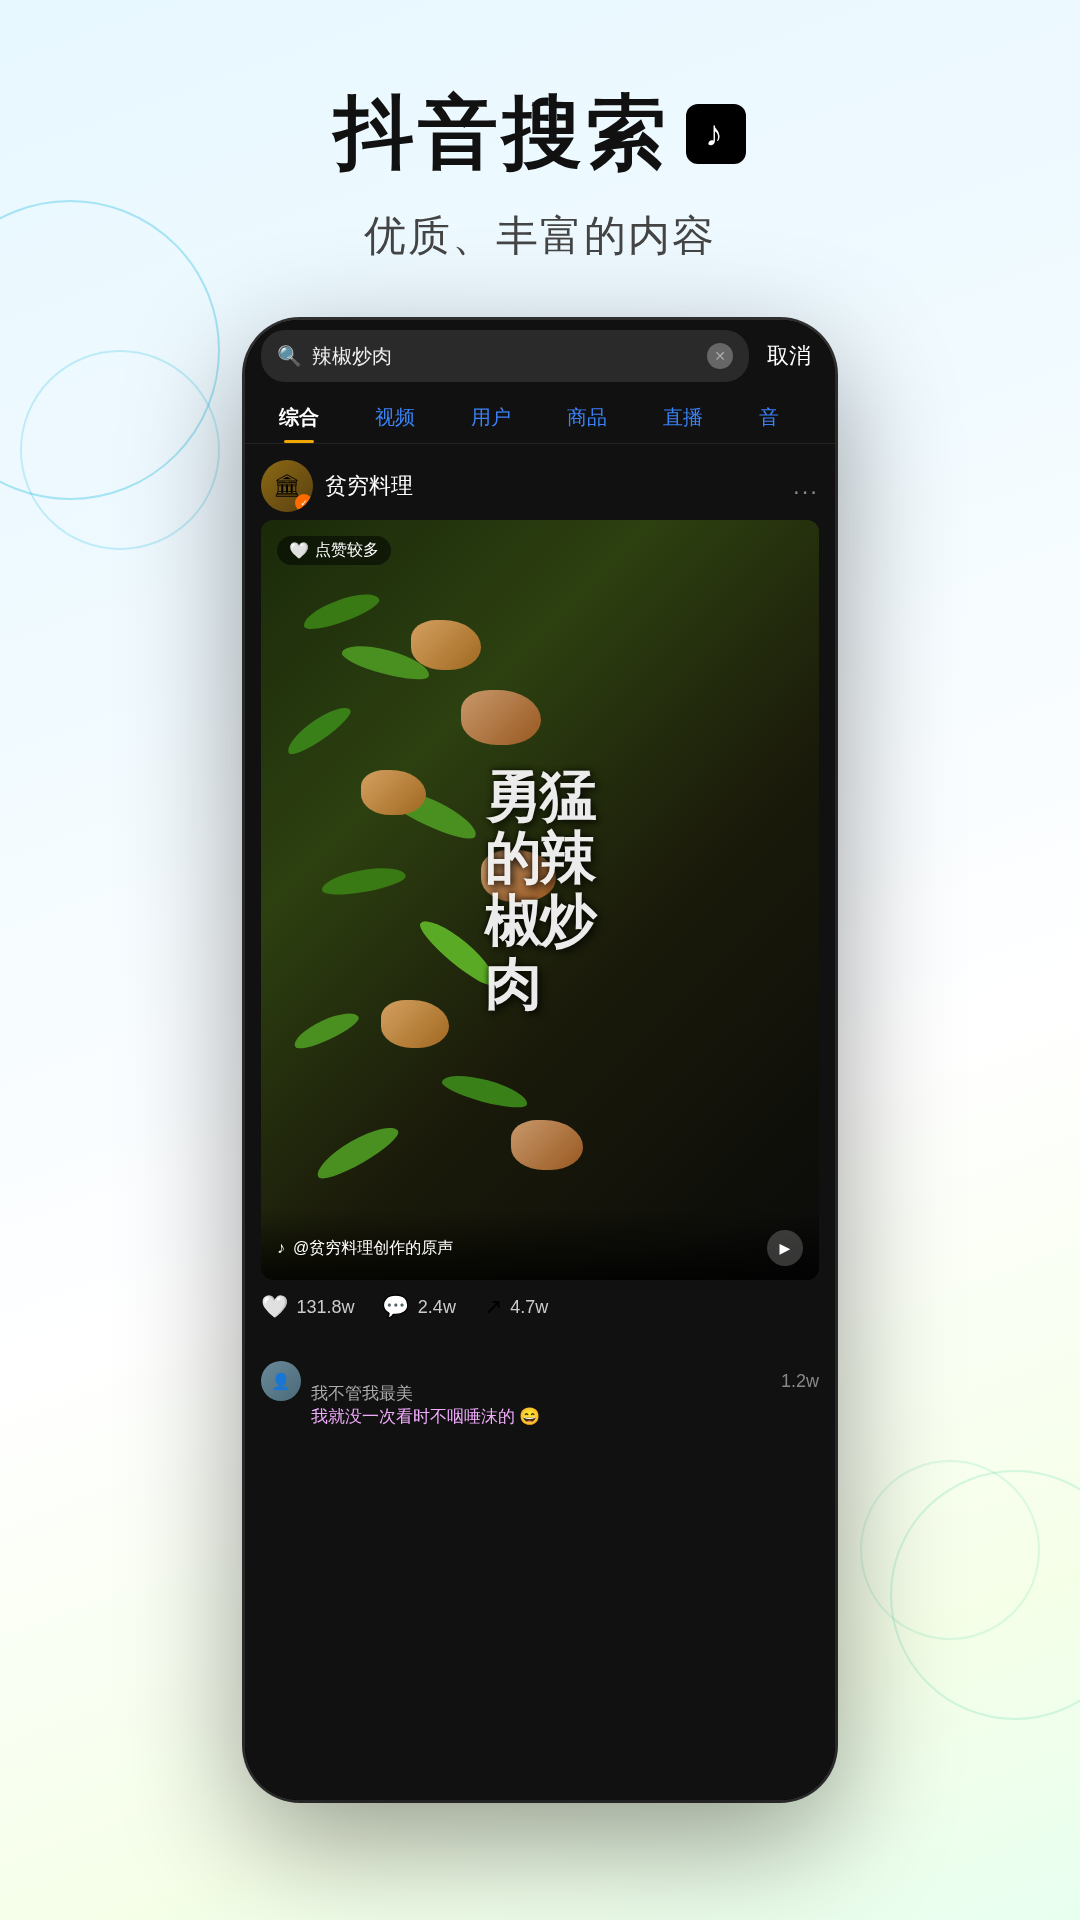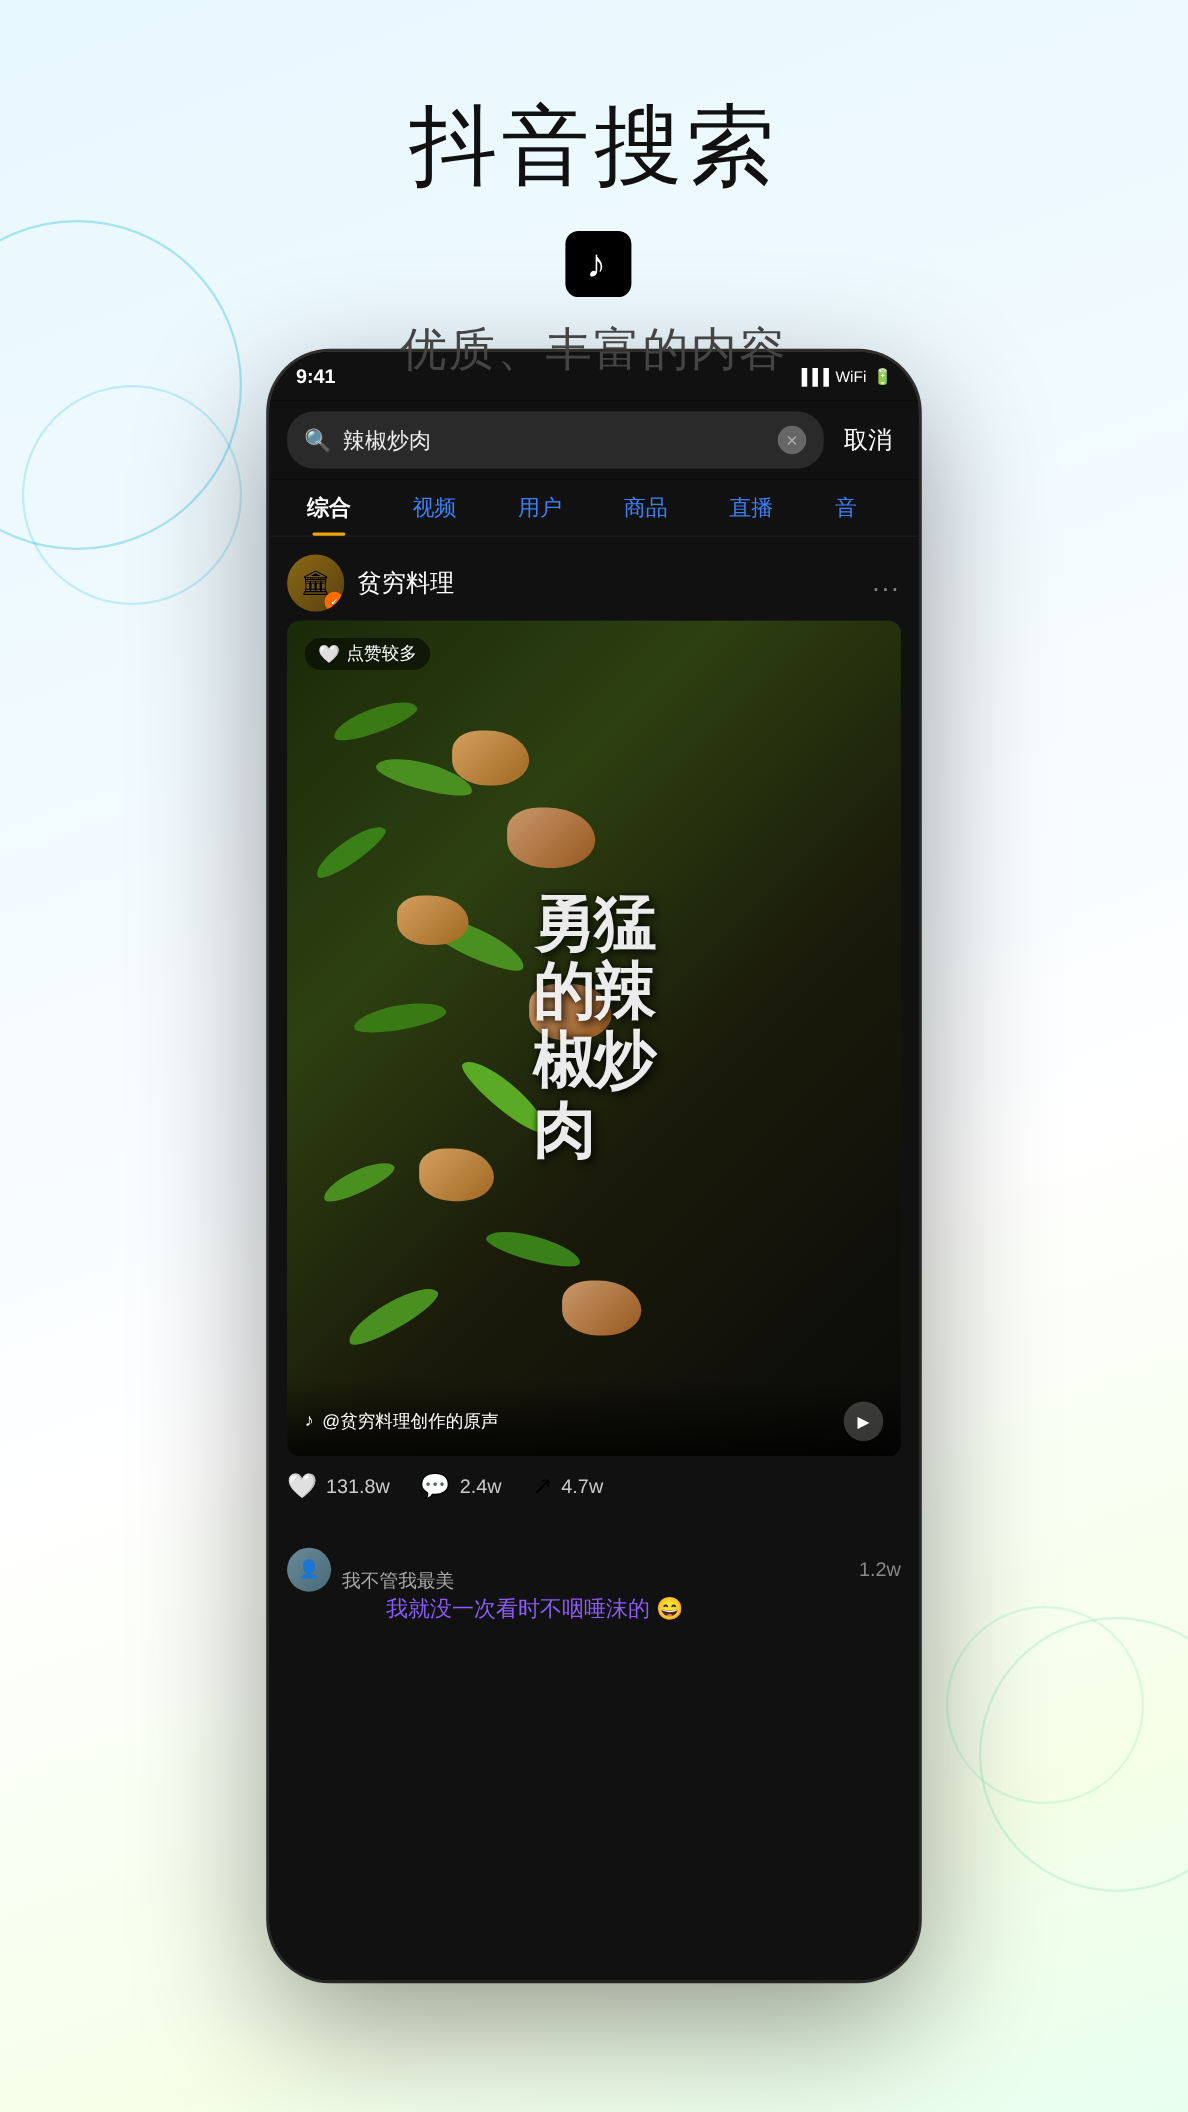--- a/index.html
+++ b/index.html
@@ -53,28 +53,27 @@
     
     .header-area {
       text-align: center;
       padding-top: 80px;
       padding-bottom: 40px;
       position: relative;
       z-index: 2;
     }
     .main-title {
       font-size: 80px;
-      font-weight: 400;
+      font-weight: 700;
       color: #111;
       letter-spacing: 4px;
       display: flex;
       align-items: center;
       justify-content: center;
-      gap: 22px;
-      flex-direction: column;
+      gap: 8px;
     }
     .tiktok-icon {
       display: inline-flex;
       align-items: center;
       justify-content: center;
       width: 60px;
       height: 60px;
       background: #000;
       border-radius: 12px;
       margin-left: 8px;
@@ -449,23 +448,22 @@
     }
     .comment-content {
       flex: 1;
     }
     .comment-username {
       color: #aaa;
       font-size: 17px;
       margin-top: 48px;
     }
     .comment-text {
-      color: #8b5cf6;
-      font-size: 20px;
-      margin-left: 40px;
+      color: #f0abfc;
+      font-size: 17px;
     }
     .comment-count {
       color: #888;
       font-size: 18px;
     }
   </style>
 </head>
 <body>
 
 <div class="bg-circle-1"></div>
@@ -479,28 +477,20 @@
     <span class="tiktok-icon">
       <span class="tiktok-icon-inner">♪</span>
     </span>
   </div>
   <div class="subtitle">优质、丰富的内容</div>
 </div>
 
 <div class="phone-mockup">
   <div class="phone-screen">
 
-    <div class="status-bar">
-      <span class="status-time">9:41</span>
-      <div class="status-icons">
-        <span>▐▐▐</span>
-        <span>WiFi</span>
-        <span>🔋</span>
-      </div>
-    </div>
 
     <div class="search-bar-container">
       <div class="search-input-box">
         <span class="search-icon-ph">🔍</span>
         <span class="search-text-ph">辣椒炒肉</span>
         <div class="search-clear">✕</div>
       </div>
       <span class="search-cancel">取消</span>
     </div>
 

